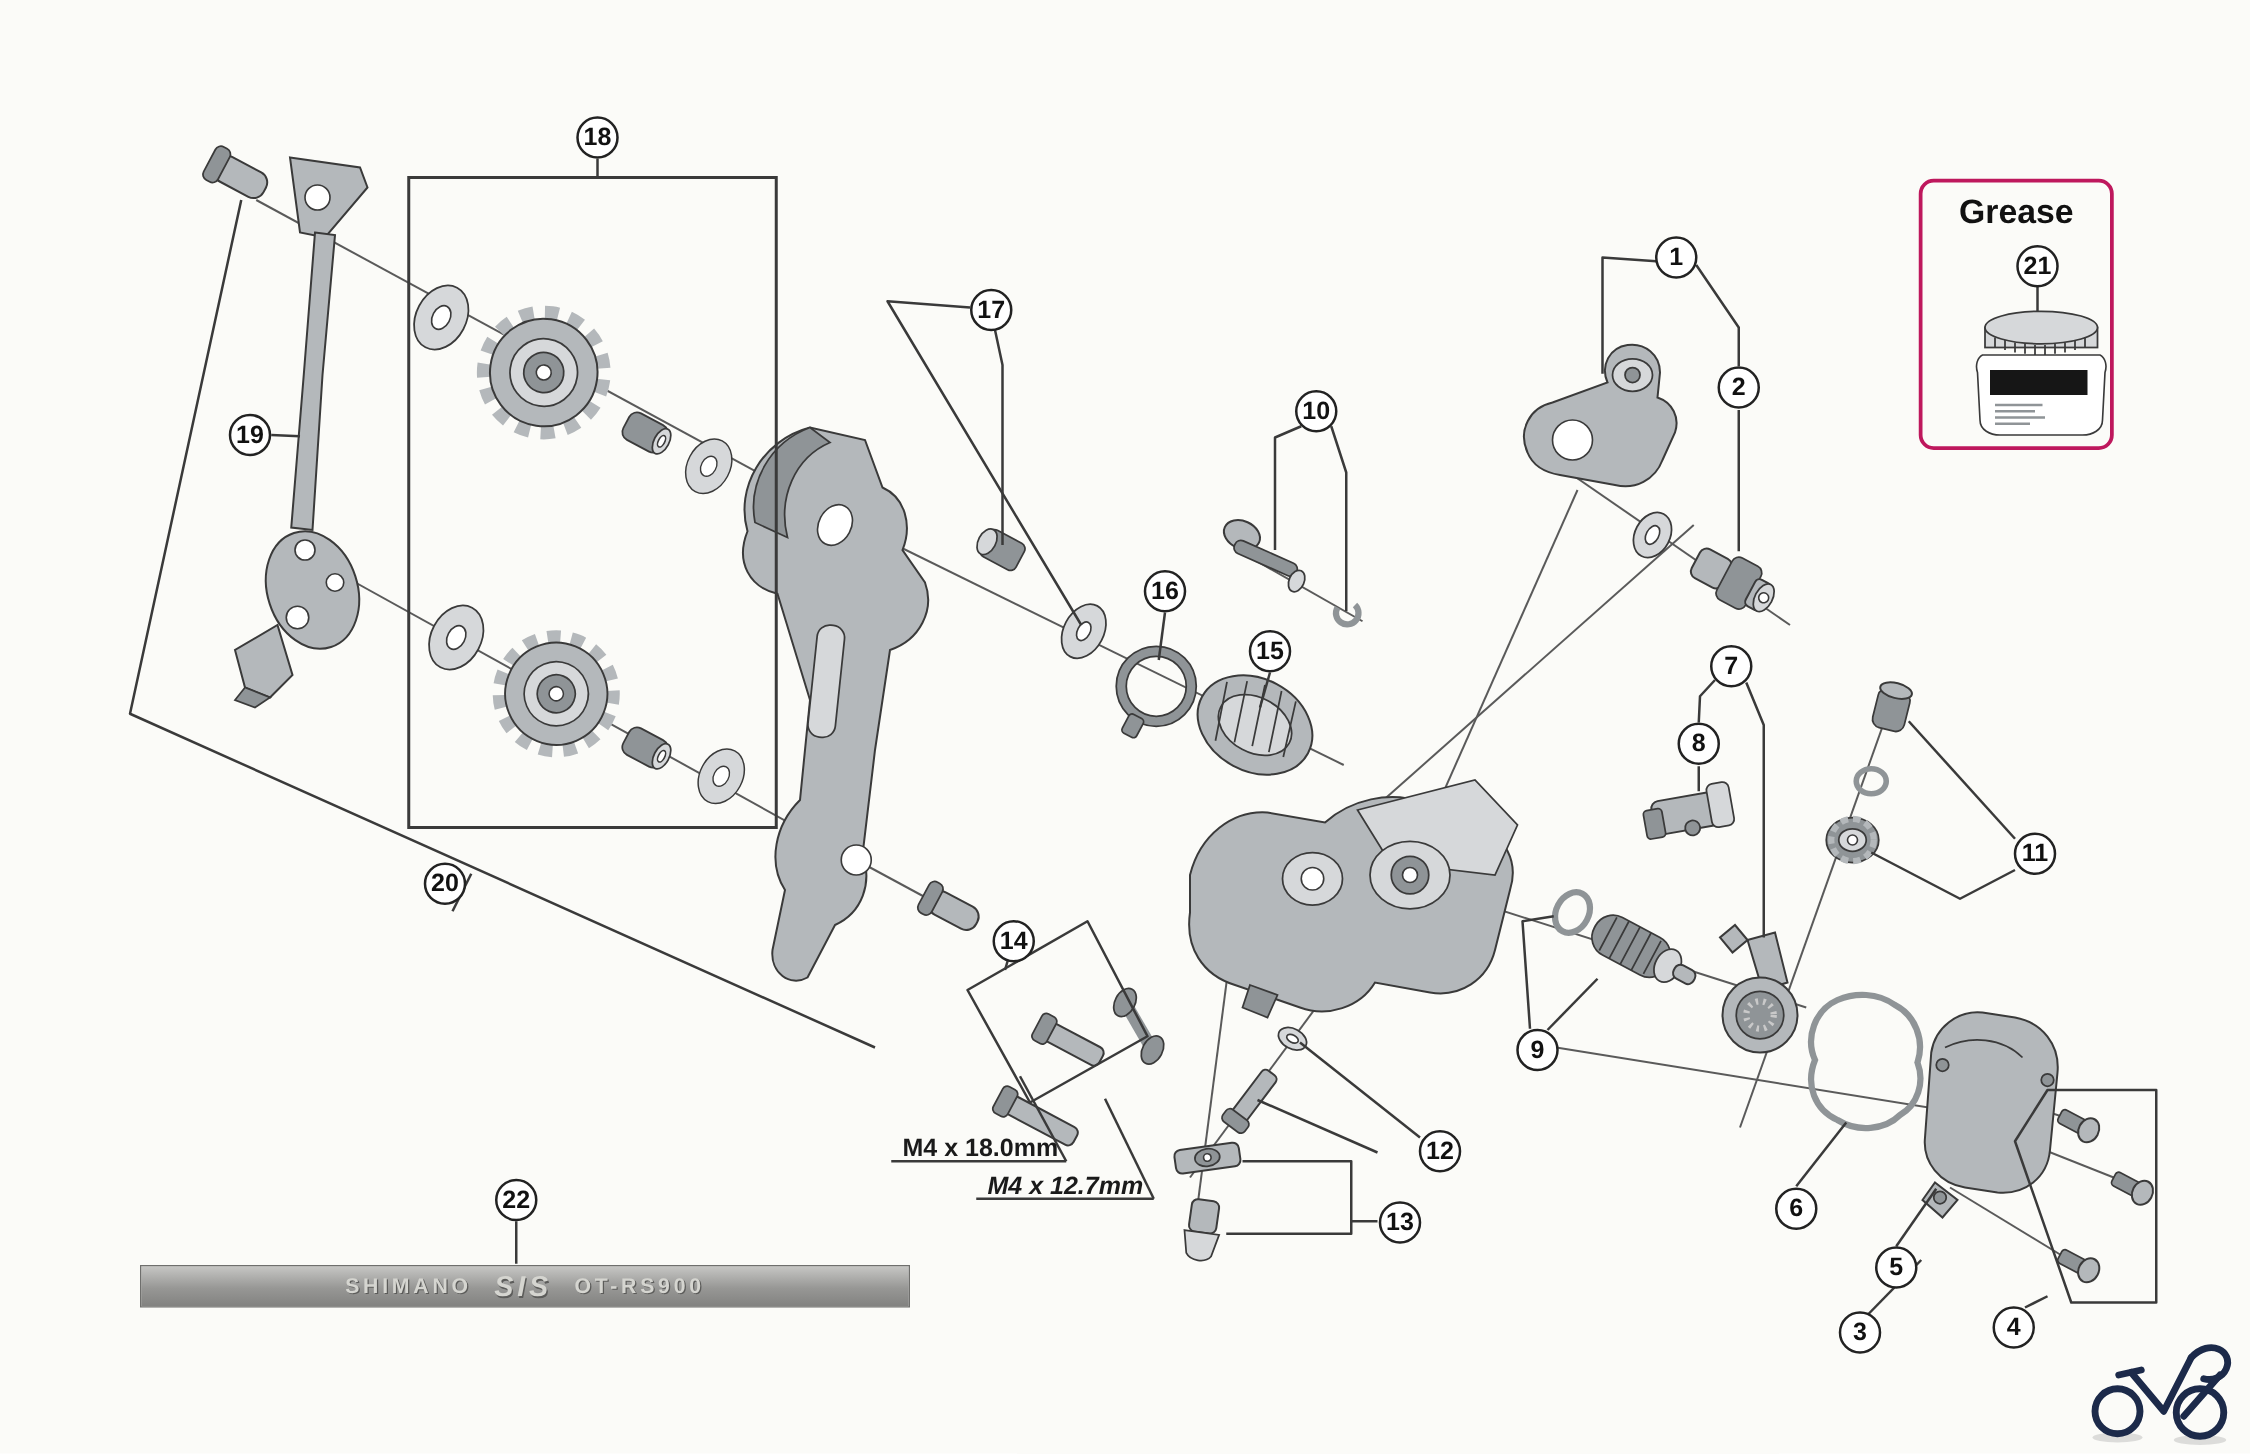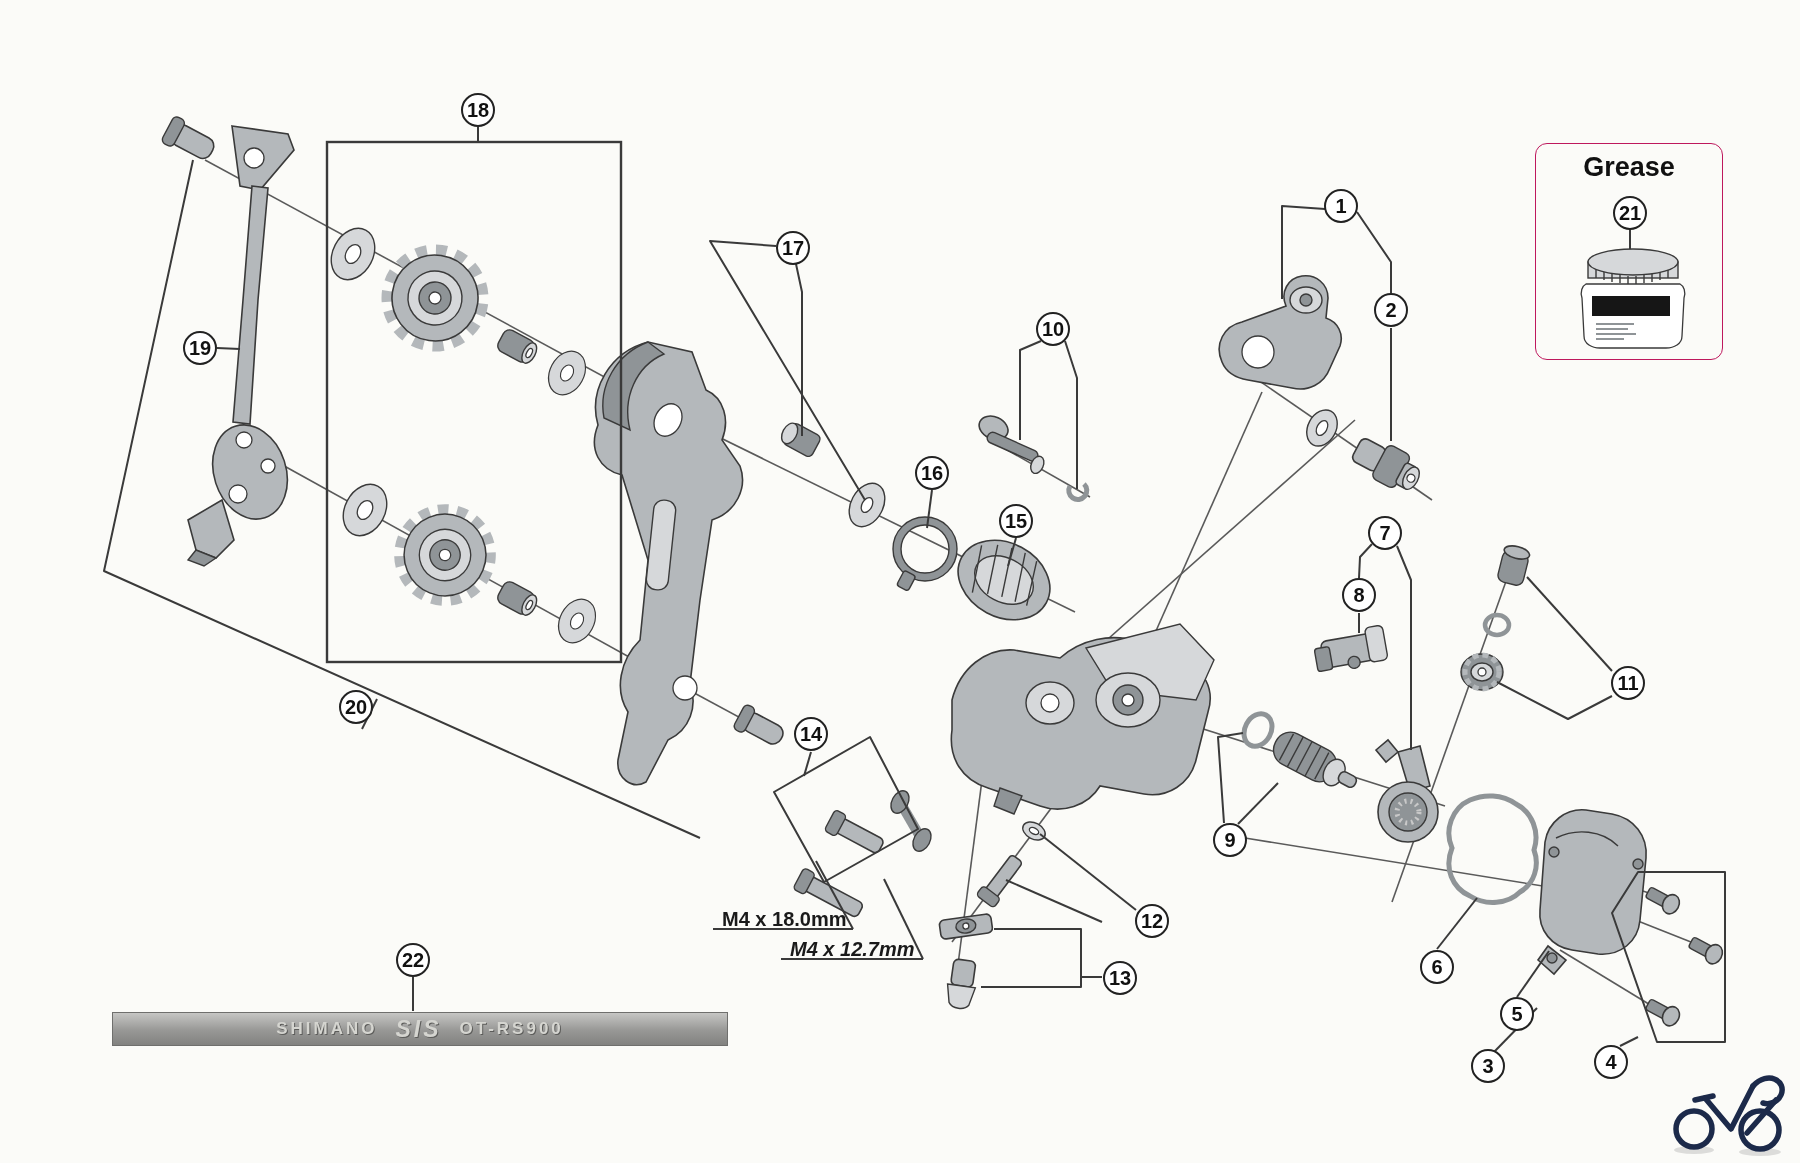--- a/index.html
+++ b/index.html
@@ -17,22 +17,22 @@
   .pd{fill:var(--part-dark);stroke:var(--ink);stroke-width:1.4;}
   .pl{fill:var(--part-light);stroke:var(--ink);stroke-width:1.4;}
   .wh{fill:#fff;stroke:var(--ink);stroke-width:1.3;}
   .ring{stroke:var(--part-dark);fill:none;}
   .ln{stroke:var(--ink);stroke-width:1.4;fill:none;}
   .logo{stroke:var(--navy);fill:none;stroke-width:5.5;stroke-linecap:round;stroke-linejoin:round;}
   .callout{position:absolute;z-index:3;width:34px;height:34px;border:2.4px solid #222;
            border-radius:50%;background:#fff;display:flex;align-items:center;justify-content:center;
            font-weight:bold;font-size:20px;color:#111;box-sizing:border-box;}
   .dim{position:absolute;z-index:3;font-weight:bold;font-size:20px;color:var(--label);white-space:nowrap;}
-  #grease-box{position:absolute;z-index:2;left:1535px;top:143px;width:188px;height:217px;
-              border:1px solid #be185d;border-radius:12px;box-sizing:border-box;background:transparent;}
+  #grease-box{position:absolute;z-index:2;left:1535px;top:143px;width:156px;height:217px;
+              border:3px solid #be185d;border-radius:12px;box-sizing:border-box;background:transparent;}
   #grease-title{position:absolute;left:0;right:0;top:8px;text-align:center;
                 font-weight:bold;font-size:27px;color:#111;}
   #cable{position:absolute;z-index:2;left:112px;top:1012px;width:616px;height:34px;
          border:1px solid #6f6f6d;border-radius:0;box-sizing:border-box;
          background:linear-gradient(#c6c6c4,#979795 55%,#828280);
          display:flex;align-items:center;justify-content:center;gap:18px;}
   #cable span{color:#d5d5d0;text-shadow:1px 1px 0 #5c5c5a;font-weight:bold;letter-spacing:3px;}
   .cable-brand{font-size:17px;} .cable-sis{font-size:23px;font-style:italic;} .cable-model{font-size:17px;}
 </style>
 </head>
@@ -397,21 +397,21 @@
       </div>
       <div class="callout" style="left: 1611px; top: 666px;">
         <span>11</span>
       </div>
       <div class="callout" style="left: 1135px; top: 904px;">
         <span>12</span>
       </div>
       <div class="callout" style="left: 1103px; top: 961px;">
         <span>13</span>
       </div>
-      <div class="callout" style="left: 794px; top: 717px;">
+      <div class="callout" style="left: 794px; top: 736px;">
         <span>14</span>
       </div>
       <div class="callout" style="left: 999px; top: 504px;">
         <span>15</span>
       </div>
       <div class="callout" style="left: 915px; top: 456px;">
         <span>16</span>
       </div>
       <div class="callout" style="left: 776px; top: 231px;">
         <span>17</span>

